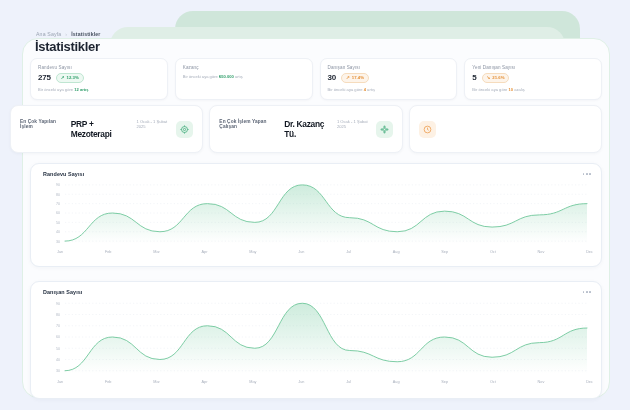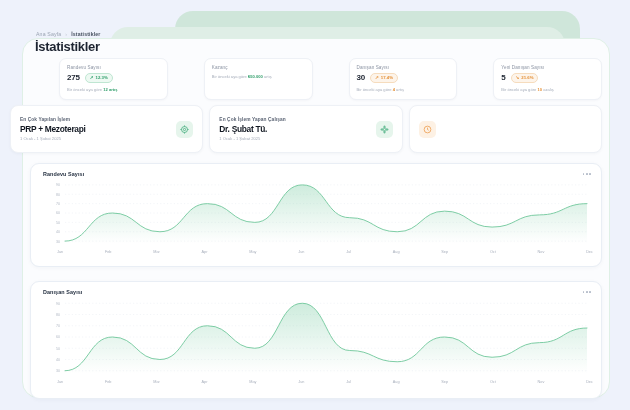--- a/index.html
+++ b/index.html
@@ -44,21 +44,20 @@
   
   .stats-row {
     position: absolute; left: 30px; top: 58px;
     width: 572px; display: flex; gap: 7px;
   }
   .stat-card {
     flex: 1 1 0; background: #ffffff;
     border: 1px solid #eef1f6; border-radius: 7px;
     padding: 6px 7px 7px 7px; min-height: 38px;
     box-shadow: 0 1px 2px rgba(32,45,70,.03);
-    margin-left: 29px;
   }
   .stat-label { font-size: 4.6px; color: #8c94a3; letter-spacing: .1px; }
   .stat-mid { display: flex; align-items: center; gap: 5px; margin-top: 3px; }
   .stat-value { font-size: 8px; font-weight: 700; color: #1d2431; letter-spacing: -.2px; }
   .badge {
     display: inline-flex; align-items: center; gap: 2px;
     font-size: 4.3px; font-weight: 600;
     border-radius: 6px; padding: 1.6px 4px; line-height: 1;
   }
   .badge.up { color: #2f9e6a; background: #edf9f2; border: .6px solid #bfe6d2; }
@@ -73,21 +72,21 @@
     position: absolute; left: 10px; top: 105px;
     width: 592px; display: flex; gap: 6px;
   }
   .hl-card {
     flex: 1 1 0; background: #ffffff;
     border: 1px solid #eef1f6; border-radius: 8px;
     padding: 8px 9px; height: 48px;
     display: flex; align-items: center; justify-content: space-between;
     box-shadow: 0 1px 3px rgba(32,45,70,.04);
   }
-  .hl-text { display: flex; flex-direction: column; gap: 2px; }
+  .hl-text { display: flex; flex-direction: row; gap: 2px; }
   .hl-label { font-size: 4.8px; color: #5c6575; font-weight: 700; letter-spacing: .1px; }
   .hl-value { font-size: 8.4px; font-weight: 700; color: #121822; letter-spacing: -.3px; }
   .hl-sub { font-size: 4.1px; color: #a6adba; }
   .icon-sq {
     width: 17px; height: 17px; border-radius: 5px;
     display: flex; align-items: center; justify-content: center;
     flex: 0 0 auto;
   }
   .icon-sq.green { background: #e6f5ec; }
   .icon-sq.orange { background: #fdf1e4; }
@@ -201,21 +200,21 @@
           <circle cx="12" cy="12" r="8"></circle>
             <circle cx="12" cy="12" r="3"></circle>
           <path d="M12 1v3M12 20v3M1 12h3M20 12h3"></path>
         </svg>
       </div>
     </div>
 
     <div class="hl-card">
       <div class="hl-text">
         <span class="hl-label">En Çok İşlem Yapan Çalışan</span>
-        <span class="hl-value">Dr. Şubat Tü.</span>
+        <span class="hl-value">Dr. Kazanç Tü.</span>
         <span class="hl-sub">1 Ocak - 1 Şubat 2025</span>
       </div>
       <div class="icon-sq green">
         <svg width="9" height="9" viewBox="0 0 24 24" fill="none" stroke="#3aa876" stroke-width="2">
           <circle cx="12" cy="12" r="3.2"></circle>
           <path d="M12 2l2.4 4.2h-4.8zM12 22l-2.4-4.2h4.8zM2 12l4.2-2.4v4.8zM22 12l-4.2 2.4v-4.8z"></path>
         </svg>
       </div>
     </div>
 

